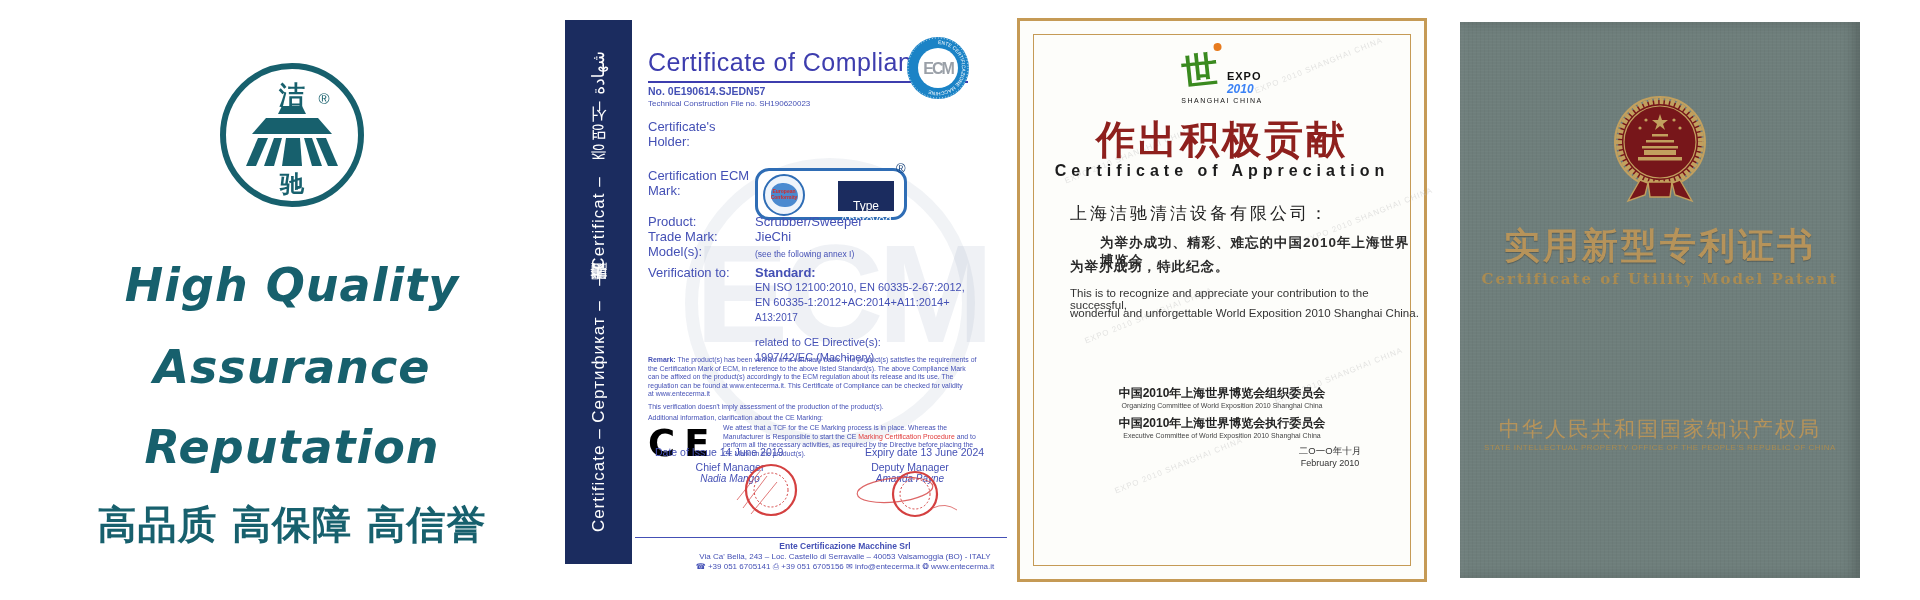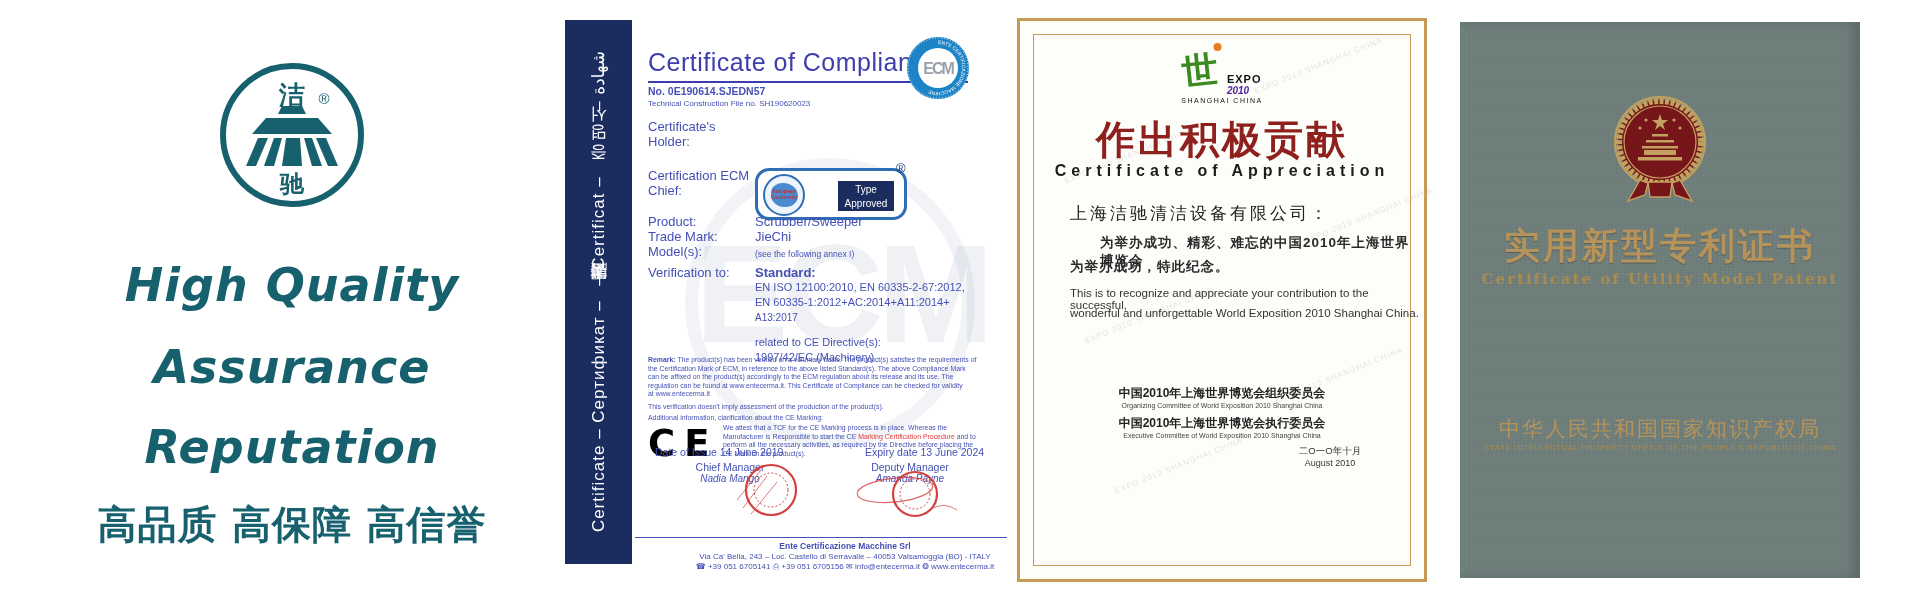--- a/index.html
+++ b/index.html
@@ -33,21 +33,21 @@
   .cc-ecm-logo { position:absolute; left:341px; top:18px; width:64px; height:64px; }
   .cc-badge { position:absolute; left:190px; top:150px; width:152px; height:52px;
               border:3px solid #2f6db5; border-radius:14px; background:#fff; }
   .cc-badge-map { position:absolute; left:5px; top:3px; width:42px; height:42px; border-radius:50%;
                   border:2px solid #2f6db5; background:#eef4fb; overflow:hidden; }
   .cc-badge-blob { position:absolute; left:6px; top:7px; width:27px; height:24px; background:#4a8ad0;
                    border-radius:45% 60% 50% 55%; }
   .cc-badge-red { position:absolute; left:0; top:12px; width:100%; text-align:center; color:#d42a2a;
                   font-size:5px; font-weight:bold; line-height:6px; }
   .cc-typebox { position:absolute; left:80px; top:10px; width:56px; height:30px; background:#1b2c5f;
-                color:#fff; font-size:10px; text-align:center; line-height:14px; padding-top:2px; }
+                color:#fff; font-size:12px; text-align:center; line-height:14px; padding-top:18px; }
   .cc-reg { position:absolute; left:138px; top:-10px; font-size:13px; color:#15407a; }
   .cc-remark { position:absolute; left:83px; top:338px; width:345px; font-size:6.9px;
                line-height:8.6px; text-align:justify; }
   .cc-note { position:absolute; left:83px; top:385px; font-size:6.9px; }
   .cc-add  { position:absolute; left:83px; top:396px; font-size:6.9px; }
   .cc-ce { position:absolute; left:83px; top:404px; font-size:37px; font-weight:bold;
            letter-spacing:9px; color:#000; font-family:"DejaVu Sans", sans-serif; }
   .cc-cepar { position:absolute; left:158px; top:406px; width:268px; font-size:6.9px;
               line-height:8.6px; text-align:justify; }
   .red { color:#e03a3a; }
@@ -70,21 +70,21 @@
           border:3px solid #c59a55; }
   .expo-inner { position:absolute; left:13px; top:13px; right:13px; bottom:13px;
                 border:1.5px solid #c59a55; }
   .expo-logo { position:absolute; left:0; top:26px; width:100%; text-align:center; }
   .expo-glyph { display:inline-block; color:#3a8a1f; font-size:36px; font-weight:bold;
                 transform:rotate(-6deg); position:relative; }
   .expo-dot { position:absolute; right:-6px; top:-2px; width:8px; height:8px; border-radius:50%;
               background:#e77b1e; }
   .expo-word { display:inline-block; vertical-align:bottom; margin-left:4px; text-align:left; }
   .expo-word .w1 { font-size:11px; font-weight:bold; color:#111; letter-spacing:1px; }
-  .expo-word .w2 { font-size:10px; font-weight:bold; font-style:italic; color:#4c1d95; }
+  .expo-word .w2 { font-size:12px; font-weight:bold; font-style:italic; color:#3b82f6; }
   .expo-sub { font-size:7px; letter-spacing:1.5px; color:#111; margin-top:1px; }
   .expo-title { position:absolute; left:0; top:92px; width:100%; text-align:center; color:#8e201d;
                 font-size:39px; font-weight:bold; letter-spacing:3px; }
   .expo-title-en { position:absolute; left:0; top:141px; width:100%; text-align:center; color:#1c1c1c;
                    font-size:16px; font-weight:600; letter-spacing:5px; }
   .expo-recipient { position:absolute; left:50px; top:181px; font-size:17px; color:#222;
                     letter-spacing:3px; font-family:"DejaVu Serif", serif; }
   .expo-cn { position:absolute; color:#2b2b2b; font-weight:600; font-size:13.5px; letter-spacing:1px; }
   .expo-en { position:absolute; left:50px; color:#333; font-size:11.5px; }
   .expo-com { position:absolute; left:0; width:100%; text-align:center; }
@@ -158,21 +158,21 @@
       <text font-size="5" fill="#ffffff"><textPath href="#ringpath">ENTE CERTIFICAZIONE MACCHINE</textPath></text>
       <circle cx="32" cy="32" r="20" fill="#ffffff"></circle>
       <text x="32" y="38" text-anchor="middle" font-size="16" font-weight="bold" fill="#9aa0a8" letter-spacing="-2">ECM</text>
     </svg>
 
     <div class="cc-no cc-blue">No. 0E190614.SJEDN57</div>
     <div class="cc-tcf cc-blue">Technical Construction File no. SH190620023</div>
 
     <div class="cc-label cc-blue" style="top:101px;">Certificate's Holder:</div>
 
-    <div class="cc-label cc-blue" style="top:150px;">Certification ECM Chief:</div>
+    <div class="cc-label cc-blue" style="top:150px;">Certification ECM Mark:</div>
     <div class="cc-badge">
       <div class="cc-badge-map">
         <div class="cc-badge-blob"></div>
         <div class="cc-badge-red">
           <div>European</div>
           <div>Conformity</div>
         </div>
       </div>
       <div class="cc-typebox">
         <div>Type</div>
@@ -281,21 +281,21 @@
 
     <div class="expo-com" style="top:364px;">
       <div class="com-cn">中国2010年上海世界博览会组织委员会</div>
       <div class="com-en">Organizing Committee of World Exposition 2010 Shanghai China</div>
     </div>
     <div class="expo-com" style="top:394px;">
       <div class="com-cn">中国2010年上海世界博览会执行委员会</div>
       <div class="com-en">Executive  Committee of World Exposition 2010 Shanghai China</div>
     </div>
     <div class="expo-date" style="top:424px; font-size:9.5px;">二O一O年十月</div>
-    <div class="expo-date" style="top:437px; font-size:9px;">August 2010</div>
+    <div class="expo-date" style="top:437px; font-size:9px;">February 2010</div>
   </section>
 
   <section class="patent">
     <svg class="patent-emblem" viewBox="0 0 100 112">
       <circle cx="50" cy="46" r="42" fill="#77161a"></circle>
       <circle cx="50" cy="46" r="45" fill="none" stroke="#c2a05e" stroke-width="2"></circle>
       <circle cx="50" cy="46" r="41" fill="none" stroke="#c2a05e" stroke-width="6" stroke-dasharray="4 1.5"></circle>
       <circle cx="50" cy="46" r="36" fill="none" stroke="#c2a05e" stroke-width="1.2"></circle>
       <g fill="#c2a05e">
         <polygon points="50,18 52,24 58,24 53,28 55,34 50,30 45,34 47,28 42,24 48,24"></polygon>

